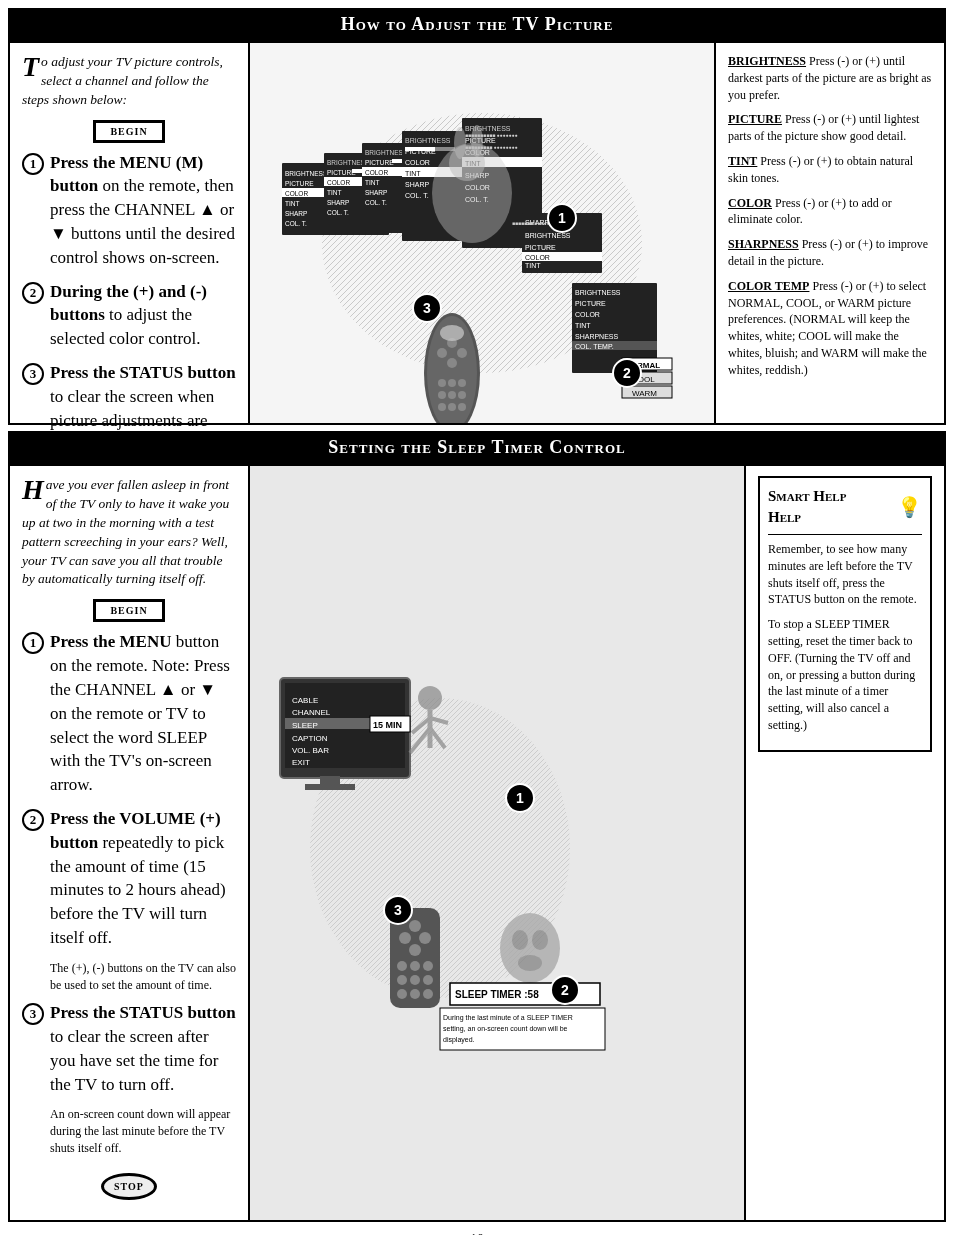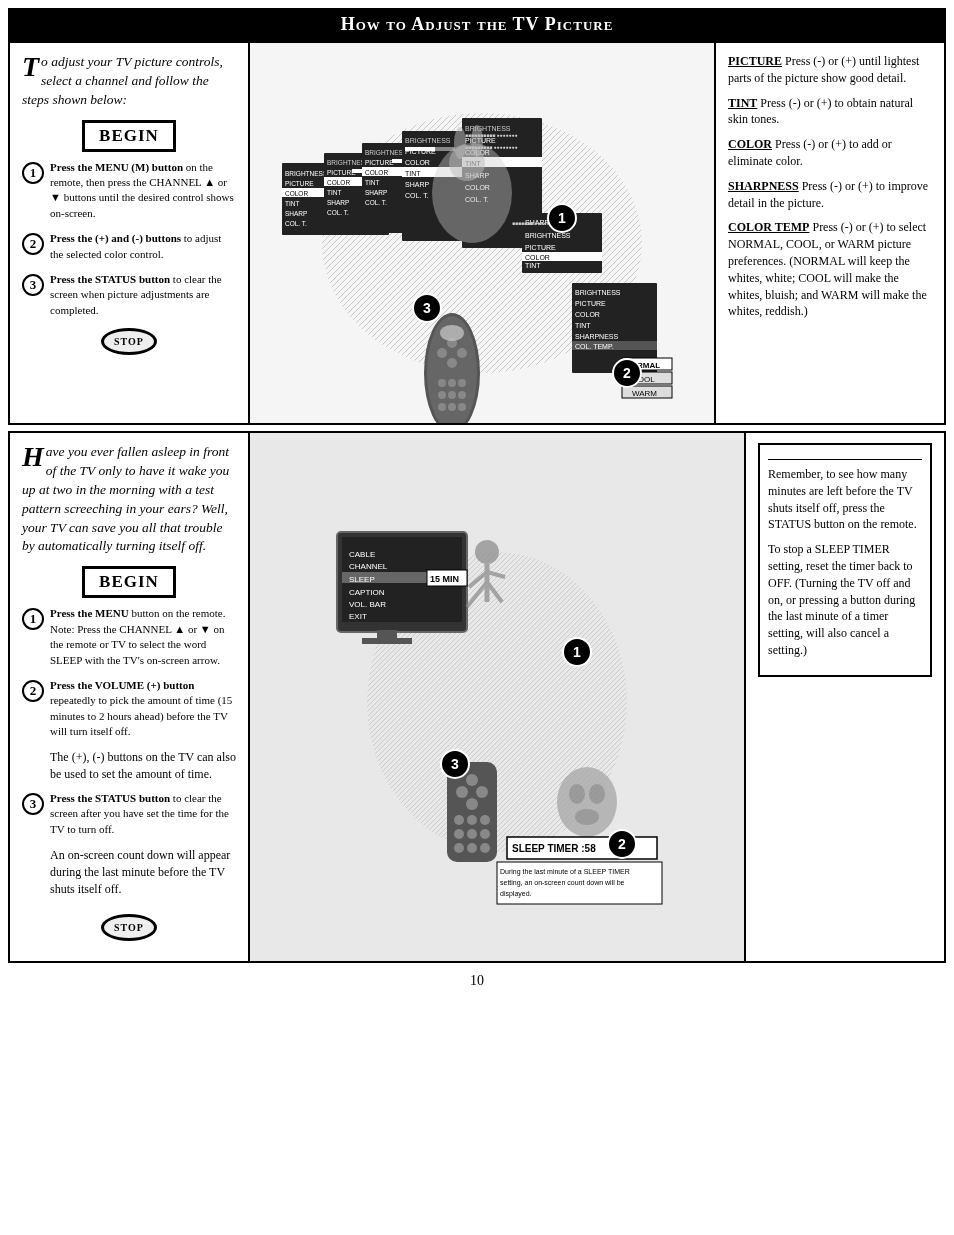--- a/index.html
+++ b/index.html
@@ -60,21 +60,21 @@
       float: left;
       line-height: 1;
       margin-right: 2px;
     }
 
     .begin-btn {
       display: block;
       border: 3px solid #000;
       text-align: left;
       font-weight: bold;
-      font-size: 17px;
+      font-size: 10px;
       padding: 3px 14px;
       margin: 8px auto;
       width: fit-content;
       letter-spacing: 1px;
     }
 
     .stop-btn {
       display: block;
       border: 3px solid #000;
       border-radius: 50%;
@@ -103,21 +103,21 @@
       border: 2px solid #000;
       border-radius: 50%;
       font-weight: bold;
       font-size: 13px;
       flex-shrink: 0;
       margin-right: 6px;
       margin-top: 2px;
     }
 
     .step-text {
-      font-size: 11px;
+      font-size: 17px;
       line-height: 1.4;
     }
 
     .step-text strong {
       font-weight: bold;
     }
 
     
     .image-panel {
       flex: 1;
@@ -214,21 +214,21 @@
         <div class="step">
           <div class="step-circle">1</div>
           <div class="step-text">
             <strong>Press the MENU (M) button</strong> on the remote, then press the CHANNEL ▲ or ▼ buttons until the desired control shows on-screen.
           </div>
         </div>
 
         <div class="step">
           <div class="step-circle">2</div>
           <div class="step-text">
-            <strong>Press the (+) and (-) buttons</strong> to adjust the selected color control.
+            <strong>During the (+) and (-) buttons</strong> to adjust the selected color control.
           </div>
         </div>
 
         <div class="step">
           <div class="step-circle">3</div>
           <div class="step-text">
             <strong>Press the STATUS button</strong> to clear the screen when picture adjustments are completed.
           </div>
         </div>
 
@@ -366,39 +366,43 @@
 
           <ellipse cx="220" cy="150" rx="40" ry="50" fill="#ccc" opacity="0.4"></ellipse>
           <circle cx="215" cy="120" r="18" fill="#bbb" opacity="0.5"></circle>
 
           <ellipse cx="208" cy="100" rx="6" ry="16" fill="#bbb" opacity="0.5"></ellipse>
           <ellipse cx="225" cy="98" rx="6" ry="16" fill="#bbb" opacity="0.5"></ellipse>
         </svg>
       </div>
 
       <div class="notes-panel">
+        <p>
+          <span class="note-label">BRIGHTNESS</span> Press (-) or (+) until darkest parts of the picture are as bright as you prefer.
+        </p>
         <p>
           <span class="note-label">PICTURE</span> Press (-) or (+) until lightest parts of the picture show good detail.
         </p>
         <p>
           <span class="note-label">TINT</span> Press (-) or (+) to obtain natural skin tones.
         </p>
         <p>
           <span class="note-label">COLOR</span> Press (-) or (+) to add or eliminate color.
         </p>
         <p>
           <span class="note-label">SHARPNESS</span> Press (-) or (+) to improve detail in the picture.
         </p>
         <p>
           <span class="note-label">COLOR TEMP</span> Press (-) or (+) to select NORMAL, COOL, or WARM picture preferences. (NORMAL will keep the whites, white; COOL will make the whites, bluish; and WARM will make the whites, reddish.)
         </p>
       </div>
     </div>
   </div>
 
+  <div class="section-header">Setting the Sleep Timer Control</div>
 
   <div class="section">
     <div class="section2-content">
 
       <div class="instruction-panel">
         <div class="intro-text">
           <span class="drop-cap">H</span><em>ave you ever fallen asleep in front of the TV only to have it wake you up at two in the morning with a test pattern screeching in your ears?  Well, your TV can save you all that trouble by automatically turning itself off.</em>
         </div>
 
         <div class="begin-btn">BEGIN</div>
@@ -428,21 +432,21 @@
           </div>
         </div>
 
         <div class="step-text" style="margin-left:28px; margin-bottom:16px; font-size:12px;">
           An on-screen count down will appear during the last minute before the TV shuts itself off.
         </div>
 
         <div class="stop-btn">STOP</div>
       </div>
 
-      <div class="image-panel" style="flex:1; position:relative; background:#e8e8e8; display:flex; align-items:center; justify-content:center;">
+      <div class="image-panel" style="flex:1; position:relative; background:#e8e8e8; display:flex; align-items:center; justify-content:flex-start;">
         <svg viewBox="0 0 380 430" width="380" height="430">
           <defs>
             <pattern id="hatch3" patternUnits="userSpaceOnUse" width="5" height="5">
               <path d="M0,5 l5,-5 M-1,1 l2,-2 M4,6 l2,-2" stroke="#999" stroke-width="0.6" fill="none"></path>
             </pattern>
           </defs>
 
           <ellipse cx="190" cy="220" rx="130" ry="150" fill="url(#hatch3)" opacity="0.6"></ellipse>
 
           <rect x="30" y="50" width="130" height="100" fill="#333" rx="4" stroke="#666" stroke-width="2"></rect>
@@ -510,20 +514,27 @@
           <circle cx="270" cy="170" r="14" fill="#000" stroke="#fff" stroke-width="2"></circle>
           <text x="270" y="175" fill="#fff" font-size="14" font-family="Arial" font-weight="bold" text-anchor="middle">1</text>
 
           <circle cx="315" cy="362" r="14" fill="#000" stroke="#fff" stroke-width="2"></circle>
           <text x="315" y="367" fill="#fff" font-size="14" font-family="Arial" font-weight="bold" text-anchor="middle">2</text>
         </svg>
       </div>
 
       <div class="notes-panel" style="width:200px;">
         <div class="smart-help">
+          <div class="smart-help-title">
+            <div>
+              <div style="font-variant:small-caps; font-size:15px; font-weight:bold;">Smart Help</div>
+              <div style="font-variant:small-caps; font-size:15px; font-weight:bold;">Help</div>
+            </div>
+            <div class="lightbulb-icon">💡</div>
+          </div>
           <hr class="notes-divider">
           <p style="font-size:12px; line-height:1.4;">Remember, to see how many minutes are left before the TV shuts itself off, press the STATUS button on the remote.</p>
           <p style="font-size:12px; line-height:1.4;">To stop a SLEEP TIMER setting, reset the timer back to OFF. (Turning the TV off and on, or pressing a button during the last minute of a timer setting, will also cancel a setting.)</p>
         </div>
       </div>
     </div>
   </div>
 
   <div class="page-number">10</div>
 

